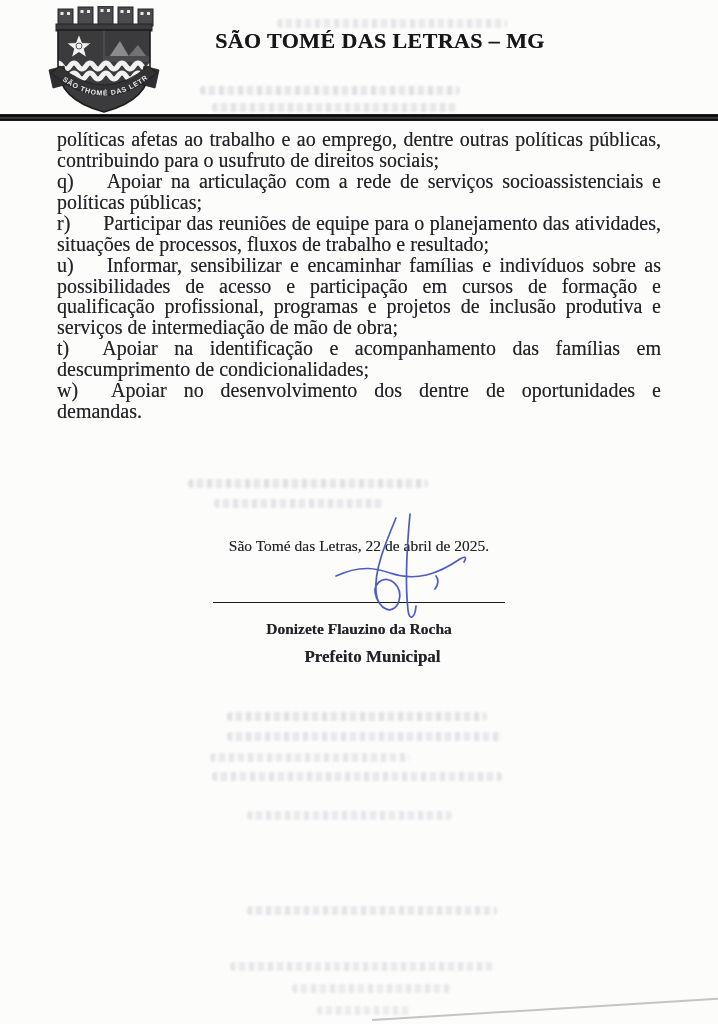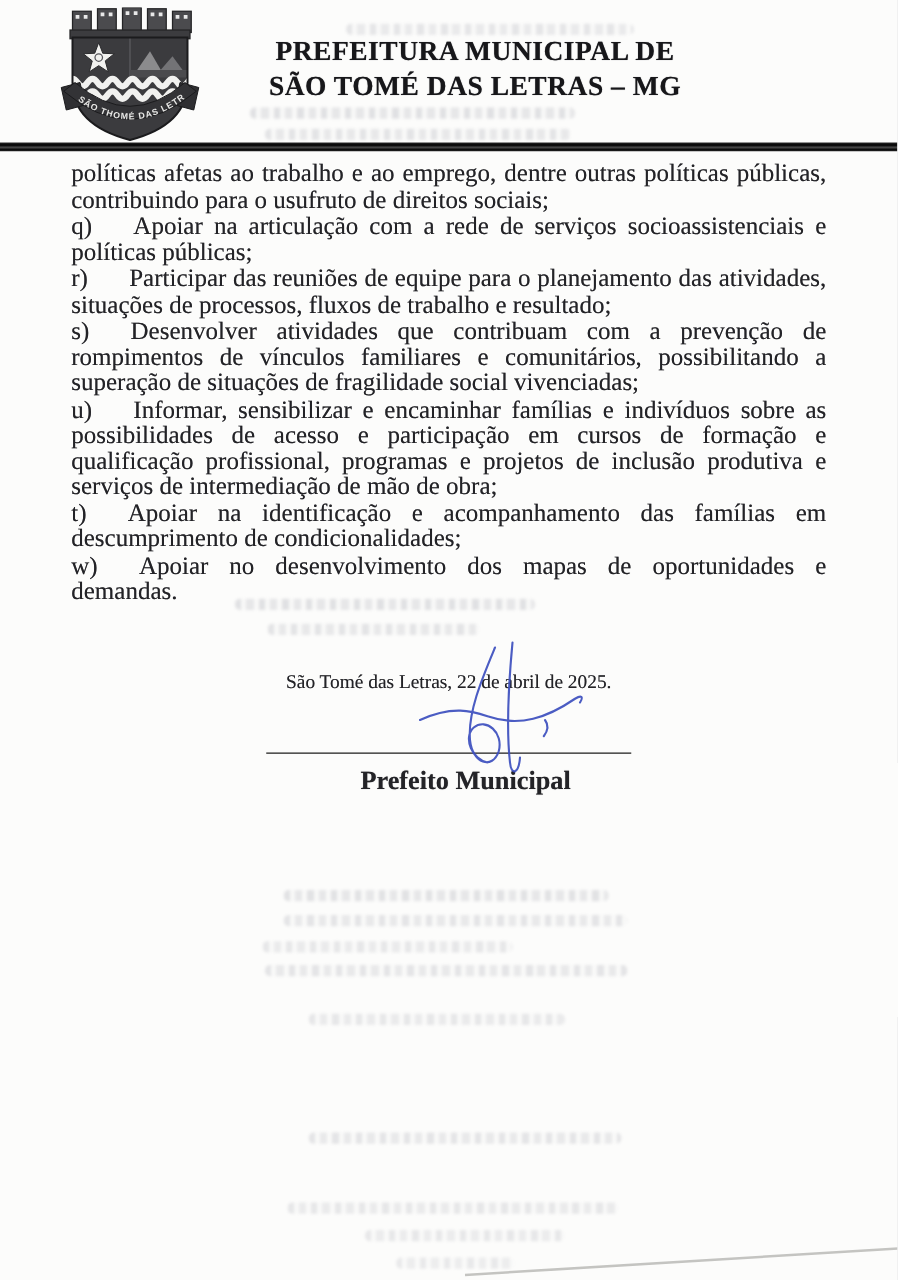--- a/index.html
+++ b/index.html
@@ -29,21 +29,21 @@
     text-shadow:0 0 .5px rgba(35,35,40,.55);
   }
   .content p { margin:0 0 1px 0; }
   .tab { display:inline-block; width:33px; }
 
   
   .closing { position:absolute; left:0; top:537px; width:718px; text-align:center; }
   .dateline { font-size:15.5px; margin:0; text-shadow:0 0 .5px rgba(35,35,40,.5); }
   .sig-line { width:292px; margin:47px auto 0; border:none; border-top:1.7px solid #1c1c1c; }
   .signer-name { margin:17px 0 0; font-size:15.5px; font-weight:bold; text-shadow:0 0 .6px rgba(25,25,30,.6); }
-  .signer-role { margin:9px 0 0; font-size:21px; font-weight:bold; text-shadow:0 0 .6px rgba(25,25,30,.6);padding-left:27px; }
+  .signer-role { margin:9px 0 0; font-size:17px; font-weight:bold; text-shadow:0 0 .6px rgba(25,25,30,.6);padding-left:27px; }
   .signature-svg { position:absolute; left:320px; top:512px; width:155px; height:115px; }
 
   
   .smudge {
     position:absolute; height:9px; border-radius:4px;
     filter:blur(1.1px);
     background:repeating-linear-gradient(90deg,
       rgba(108,110,126,.38) 0 5px, rgba(108,110,126,.06) 5px 9px,
       rgba(108,110,126,.30) 9px 15px, rgba(108,110,126,.04) 15px 19px);
   }
@@ -109,40 +109,39 @@
       <path d="M3,64 L18,60 L22,78 L7,82 Z" fill="#2f2f32" stroke="#1b1b1d" stroke-width="0.8"></path>
       <path d="M113,64 L98,60 L94,78 L109,82 Z" fill="#2f2f32" stroke="#1b1b1d" stroke-width="0.8"></path>
       <path d="M5,67 Q58,112 111,67 L102,60 Q58,98 14,60 Z" fill="#333336" stroke="#1b1b1d" stroke-width="0.8"></path>
       <text font-size="7" fill="#e8e8e6" letter-spacing="0.8" font-family="Liberation Sans, sans-serif" font-weight="bold">
         <textPath href="#ribbonPath" startOffset="4%">SÃO THOMÉ DAS LETRAS</textPath>
       </text>
     </g>
   </svg>
 
   <div class="header-text">
-    <div>PREFEITURA MUNICIPAL DE</div>
     <div>SÃO TOMÉ DAS LETRAS – MG</div>
   </div>
 
   <div class="rule"></div>
 
   <div class="content">
     <p>políticas afetas ao trabalho e ao emprego, dentre outras políticas públicas, contribuindo para o usufruto de direitos sociais;</p>
 
     <p class="item"><span>q)</span><span class="tab"></span><span>Apoiar na articulação com a rede de serviços socioassistenciais e políticas públicas;</span></p>
     <p class="item"><span>r)</span><span class="tab"></span><span>Participar das reuniões de equipe para o planejamento das atividades, situações de processos, fluxos de trabalho e resultado;</span></p>
-    <p class="item"><span>s)</span><span class="tab"></span><span>Desenvolver atividades que contribuam com a prevenção de rompimentos de vínculos familiares e comunitários, possibilitando a superação de situações de fragilidade social vivenciadas;</span></p>
     <p class="item"><span>u)</span><span class="tab"></span><span>Informar, sensibilizar e encaminhar famílias e indivíduos sobre as possibilidades de acesso e participação em cursos de formação e qualificação profissional, programas e projetos de inclusão produtiva e serviços de intermediação de mão de obra;</span></p>
     <p class="item"><span>t)</span><span class="tab"></span><span>Apoiar na identificação e acompanhamento das famílias em descumprimento de condicionalidades;</span></p>
-    <p class="item"><span>w)</span><span class="tab"></span><span>Apoiar no desenvolvimento dos mapas de oportunidades e demandas.</span></p>
+    <p class="item"><span>w)</span><span class="tab"></span><span>Apoiar no desenvolvimento dos dentre de oportunidades e demandas.</span></p>
   </div>
 
   <div class="closing">
     <p class="dateline">São Tomé das Letras, 22 de abril de 2025.</p>
     <hr class="sig-line">
+    <p class="signer-name">Donizete Flauzino da Rocha</p>
     <p class="signer-role">Prefeito Municipal</p>
   </div>
 
   <svg class="signature-svg" viewBox="0 0 155 115" xmlns="http://www.w3.org/2000/svg">
     <g fill="none" stroke="#3c4fbe" stroke-width="1.7" stroke-linecap="round" opacity="0.92">
       <path d="M76,6 C66,30 54,58 56,80 C58,99 74,104 79,89 C83,74 69,62 59,70 C50,78 58,96 70,98"></path>
       <path d="M90,2 C87,34 85,72 88,98 C89,109 95,107 96,94"></path>
       <path d="M16,64 C42,52 58,57 70,61 C96,70 118,62 140,47 C145,44 147,45 144,50"></path>
       <path d="M116,64 C119,68 118,73 115,77"></path>
     </g>

